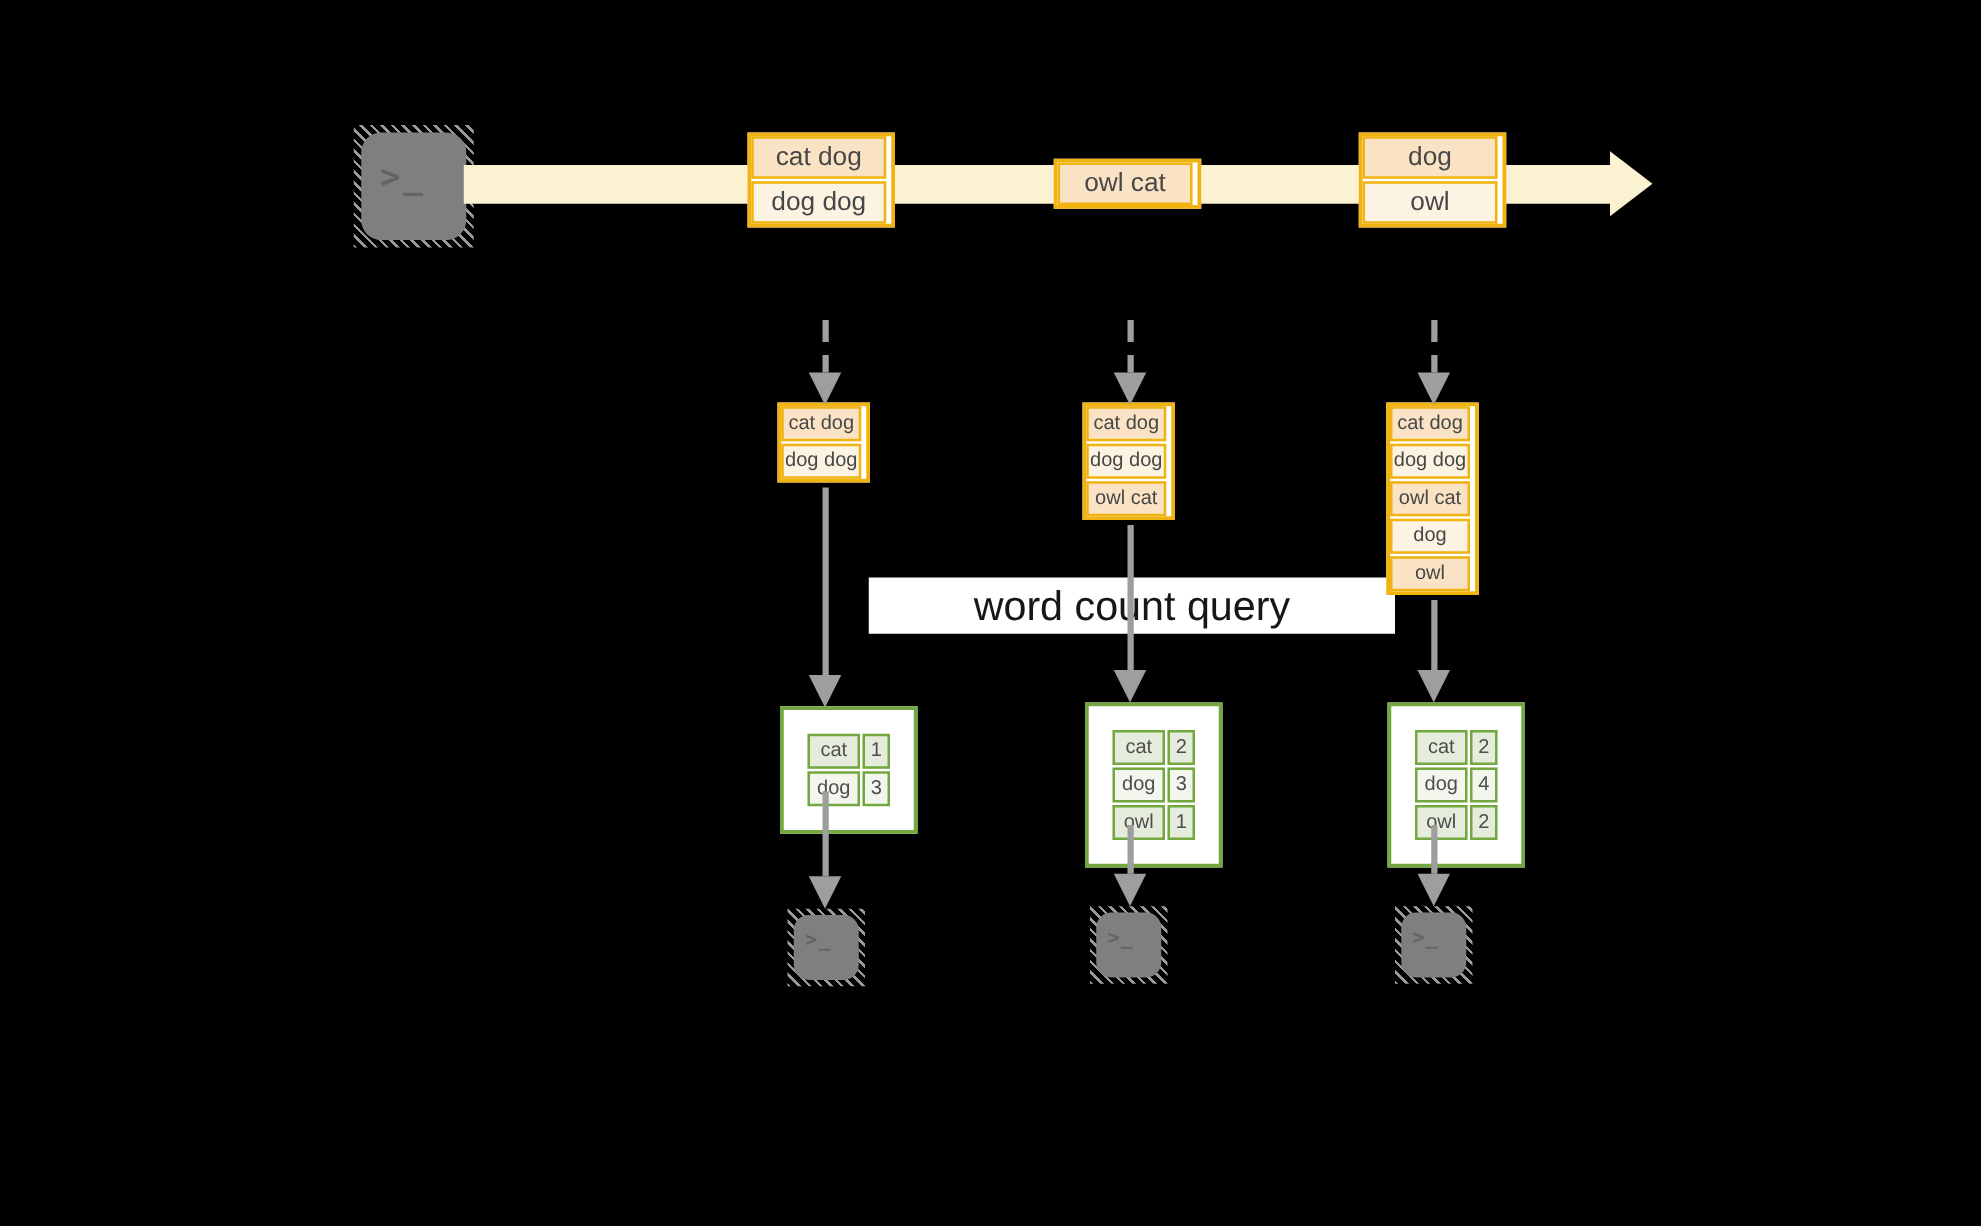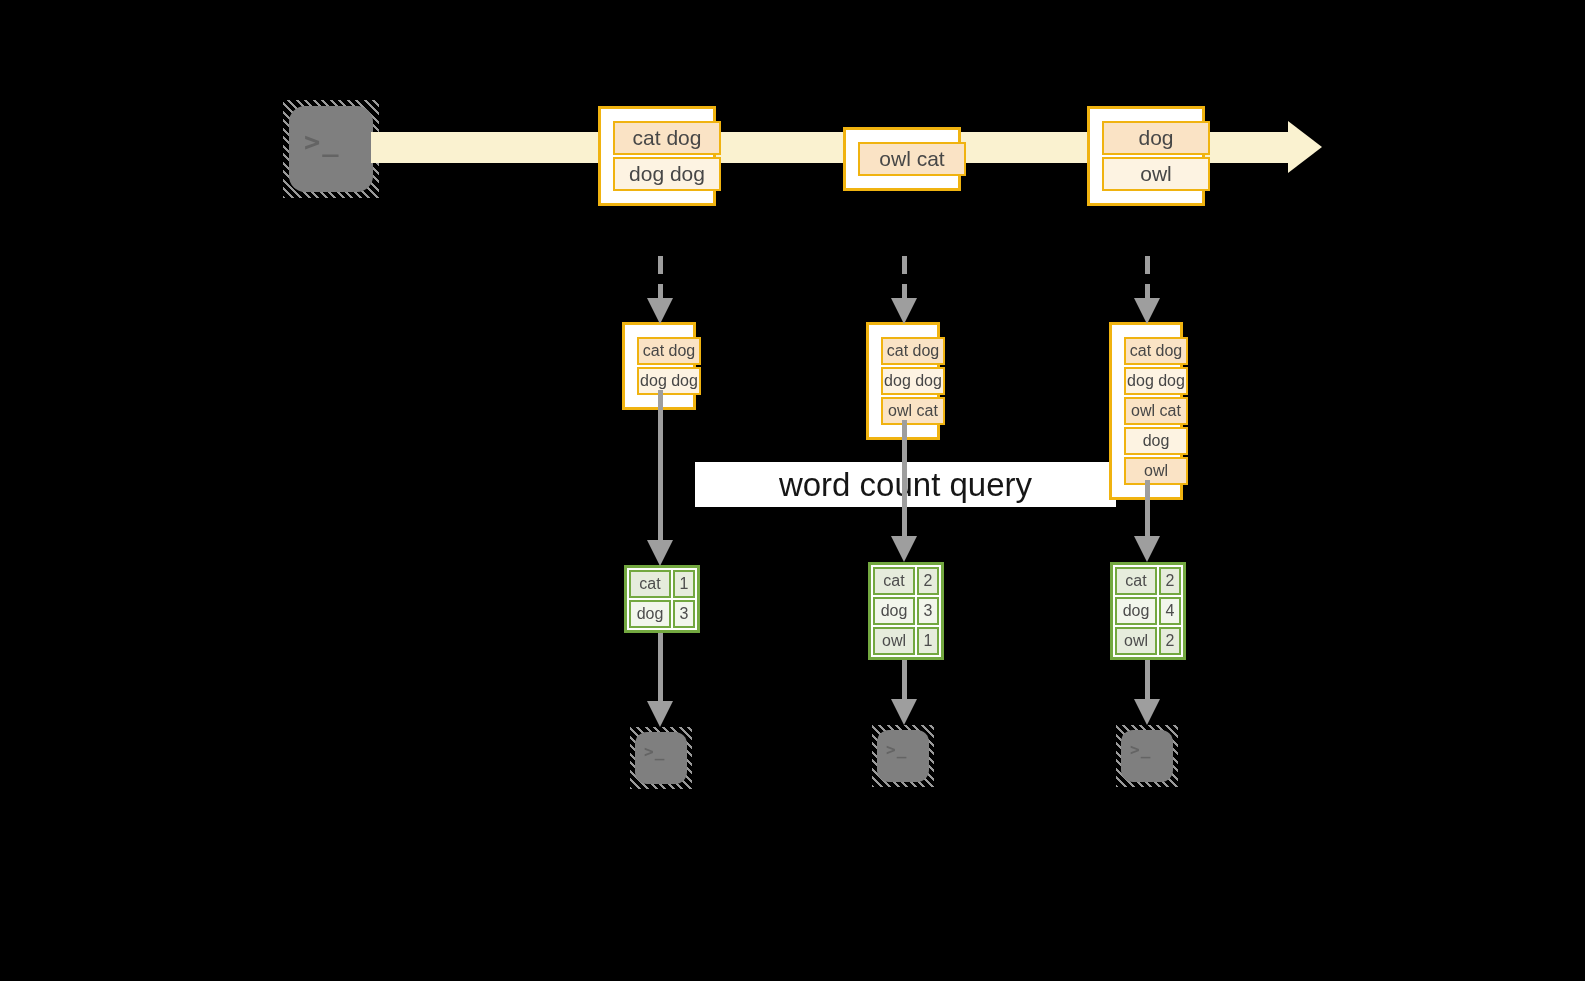--- a/index.html
+++ b/index.html
@@ -18,40 +18,40 @@
   .term-lg .term-inner{inset:6px;border-radius:16px;}
   .term-sm .term-inner{inset:5px;border-radius:12px;}
   .term-glyph{font-family:"DejaVu Sans Mono","Liberation Mono",monospace;font-weight:bold;color:var(--glyphgray);display:block;}
   .term-lg .term-glyph{font-size:27px;padding:20px 0 0 15px;letter-spacing:2px;}
   .term-sm .term-glyph{font-size:16px;padding:10px 0 0 9px;letter-spacing:1px;}
   
   .band{position:absolute;left:371px;top:132px;width:917px;height:31px;background:var(--band);z-index:0;}
   .band-head{position:absolute;left:1288px;top:121px;width:0;height:0;
     border-top:26px solid transparent;border-bottom:26px solid transparent;border-left:34px solid var(--band);z-index:0;}
   
-  .obox{position:absolute;border:3px solid var(--gold);background:#fff;padding:12px;
+  .obox{position:absolute;border:3px solid var(--gold);background:#fff;padding:0;
     display:flex;flex-direction:column;gap:2px;z-index:2;box-sizing:border-box;}
   .ocell{border:2px solid var(--gold);display:flex;align-items:center;justify-content:center;
     color:#474747;box-sizing:border-box;}
   .ocell:nth-child(odd){background:var(--peach);}
   .ocell:nth-child(even){background:var(--cream);}
   .obox.big{width:118px;}
   .obox.big .ocell{width:108px;height:34px;font-size:21px;}
   .obox.small{width:74px;}
   .obox.small .ocell{width:64px;height:28px;font-size:16px;}
   
   .varrow{position:absolute;width:26px;display:flex;flex-direction:column;align-items:center;z-index:3;}
   .dashline{width:5px;background:repeating-linear-gradient(to bottom,var(--arrow) 0 18px,transparent 18px 28px);}
   .solidline{width:5px;background:var(--arrow);}
   .vhead{width:0;height:0;border-left:13px solid transparent;border-right:13px solid transparent;border-top:26px solid var(--arrow);}
   
   .banner{position:absolute;left:695px;top:462px;width:421px;height:45px;background:#fff;z-index:1;
     display:flex;align-items:center;justify-content:center;font-size:33px;color:#161616;}
   
-  .gtable{position:absolute;border:3px solid var(--green);background:#fff;padding:2px;
+  .gtable{position:absolute;border:3px solid var(--green);background:#fff;padding:19px;
     display:grid;grid-template-columns:42px 22px;gap:2px;z-index:2;box-sizing:border-box;}
   .gcell{border:2px solid var(--green);height:28px;display:flex;align-items:center;justify-content:center;
     font-size:16px;color:#4d4d4d;box-sizing:border-box;}
   .gcell:nth-child(4n+1),.gcell:nth-child(4n+2){background:var(--gdark);}
   .gcell:nth-child(4n+3),.gcell:nth-child(4n){background:var(--glight);}
 </style>
 </head>
 <body>
 
 <div class="canvas">

